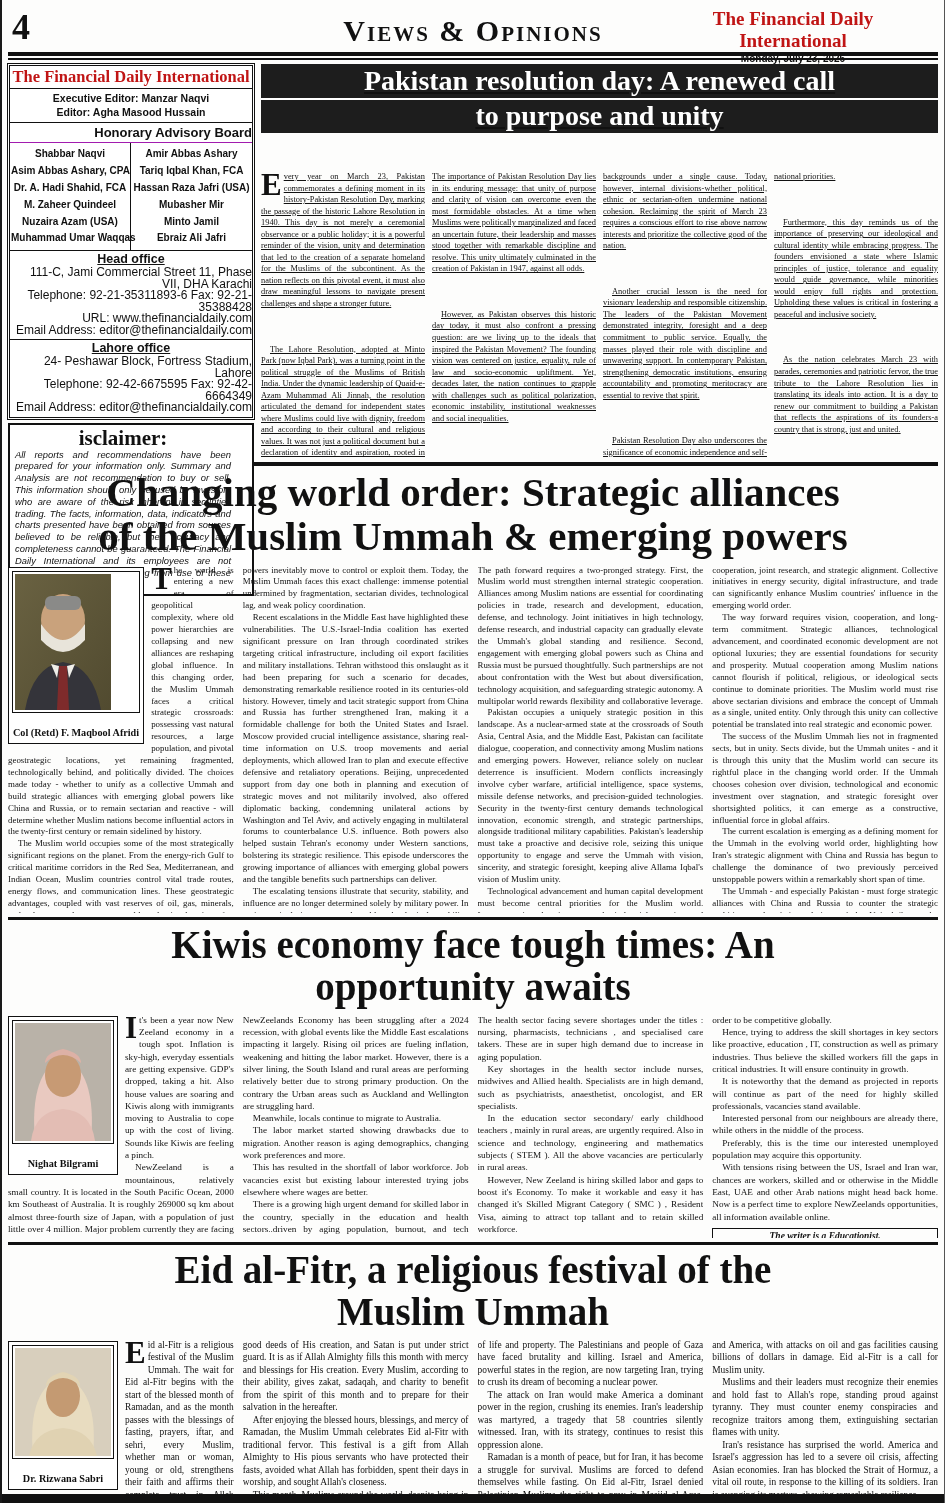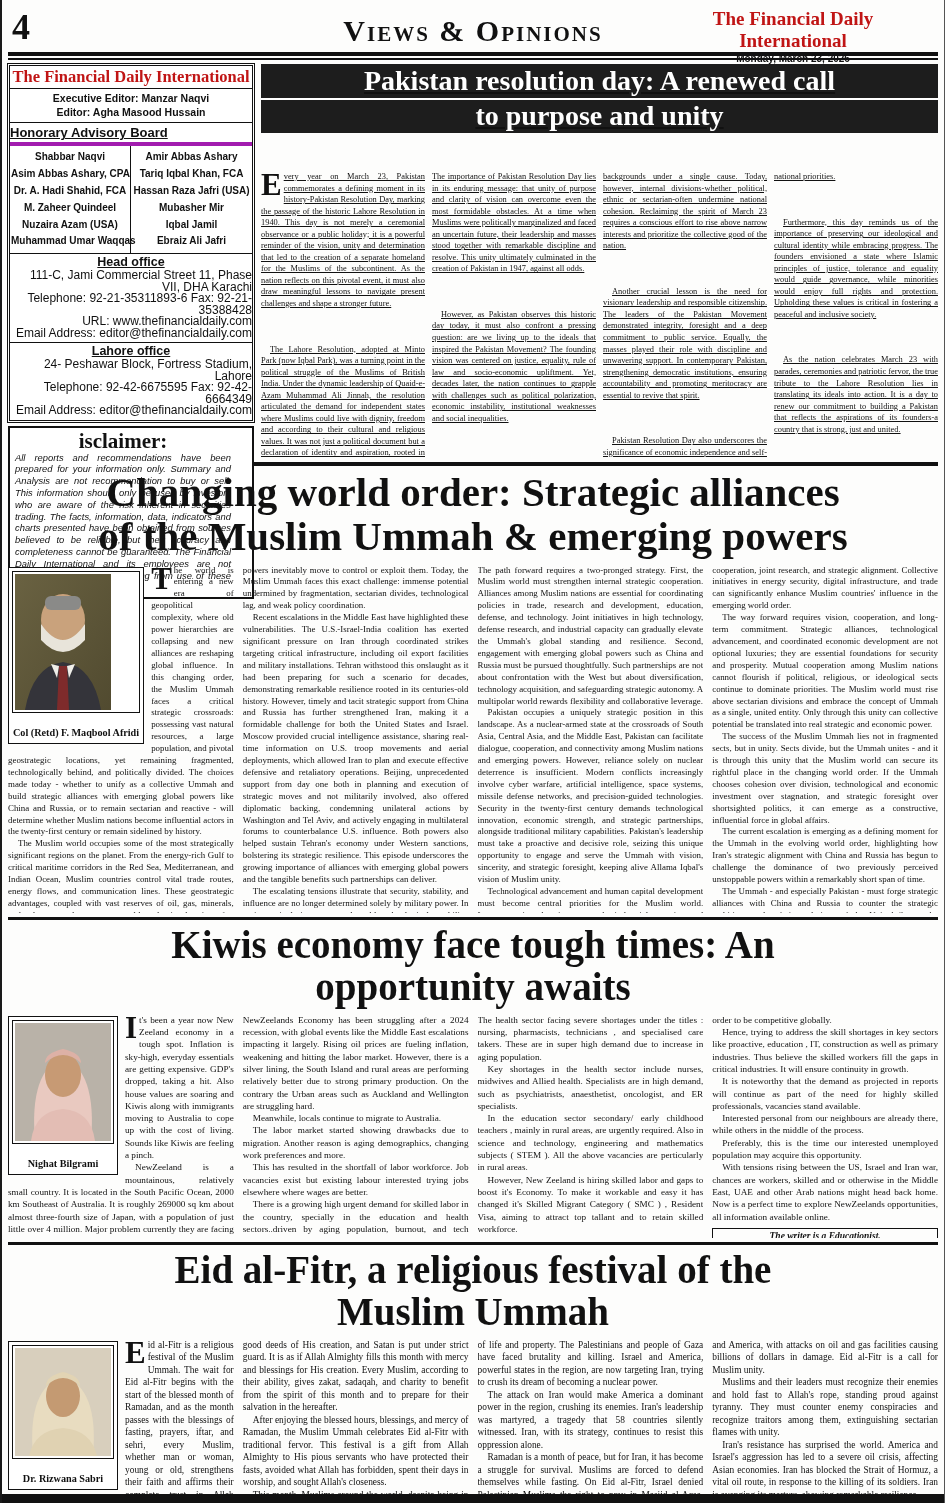--- a/index.html
+++ b/index.html
@@ -23,22 +23,22 @@
   
   .top-wrap { display:flex; gap:7px; height:394px; }
 
   
   .masthead { width:246px; flex:0 0 246px; display:flex; flex-direction:column; font-family:"Liberation Sans",sans-serif; }
   .mh-box { border:1px solid #111; outline:1px solid #111; outline-offset:1px; margin:1px; background:#fff; }
   .mh-title { color:#c01515; font-weight:bold; font-size:16.5px; text-align:center;
     font-family:"Liberation Serif",serif; border-bottom:1px solid #111; padding:1px 0; }
   .mh-editors { text-align:center; font-size:10.5px; font-weight:bold; padding:2px 0 3px 0; border-bottom:1px solid #111; }
   .mh-editors div { line-height:1.35; }
-  .mh-advtitle { text-align:left; font-weight:bold; font-size:13px; text-decoration:underline;
-    padding:2px 0; border-bottom:4px solid #a21caf; }
+  .mh-advtitle { text-align:right; font-weight:bold; font-size:13px; 
+    padding:2px 0; border-bottom:1px solid #a21caf; }
   .mh-names { display:flex; border-bottom:1px solid #111; }
   .mh-names .ncol { width:50%; padding:3px 1px; }
   .mh-names .ncol:first-child { border-right:1px solid #111; }
   .mh-names p { text-align:center; font-size:10px; font-weight:bold; line-height:16.8px; white-space:nowrap; }
   .mh-officetitle { text-align:center; font-weight:bold; font-size:12.5px; text-decoration:underline; padding:1px 0; }
   .mh-office p { text-align:right; font-size:12px; line-height:11.5px; }
   .mh-office { padding-bottom:3px; border-bottom:1px solid #111; }
   .mh-office.last { border-bottom:none; }
   .disclaimer { border:2px solid #111; margin-top:4px; padding:2px 21px 4px 5px; background:#fff; }
   .disclaimer .dtitle { text-align:center; font-family:"Liberation Serif",serif; font-weight:bold; font-size:21px; line-height:22px; }
@@ -97,21 +97,21 @@
 </head>
 <body>
 
 <div class="page">
 
   <div class="pg-header">
     <div class="pg-num">4</div>
     <div class="pg-section">Views &amp; Opinions</div>
     <div class="pg-paper">
       <div class="name">The Financial Daily International</div>
-      <div class="date">Monday, March 23, 2026</div>
+      <div class="date">Monday, July 23, 2026</div>
     </div>
   </div>
   <div class="dbl-rule"></div>
 
   <div class="top-wrap">
 
     <div class="masthead">
       <div class="mh-box">
         <div class="mh-title">The Financial Daily International</div>
         <div class="mh-editors">
@@ -126,21 +126,21 @@
               <p>Dr. A. Hadi Shahid, FCA</p>
               <p>M. Zaheer Quindeel</p>
               <p>Nuzaira Azam (USA)</p>
               <p>Muhammad Umar Waqqas</p>
             </div>
           <div class="ncol">
               <p>Amir Abbas Ashary</p>
               <p>Tariq Iqbal Khan, FCA</p>
               <p>Hassan Raza Jafri (USA)</p>
               <p>Mubasher Mir</p>
-              <p>Iqbal Jamil</p>
+              <p>Minto Jamil</p>
               <p>Ebraiz Ali Jafri</p>
             </div>
         </div>
         <div class="mh-office">
           <div class="mh-officetitle">Head office</div>
           <div>
               <p>111-C, Jami Commercial Street 11, Phase VII, DHA Karachi</p>
               <p>Telephone: 92-21-35311893-6 Fax: 92-21-35388428</p>
               <p>URL: www.thefinancialdaily.com</p>
               <p>Email Address: editor@thefinancialdaily.com</p>

